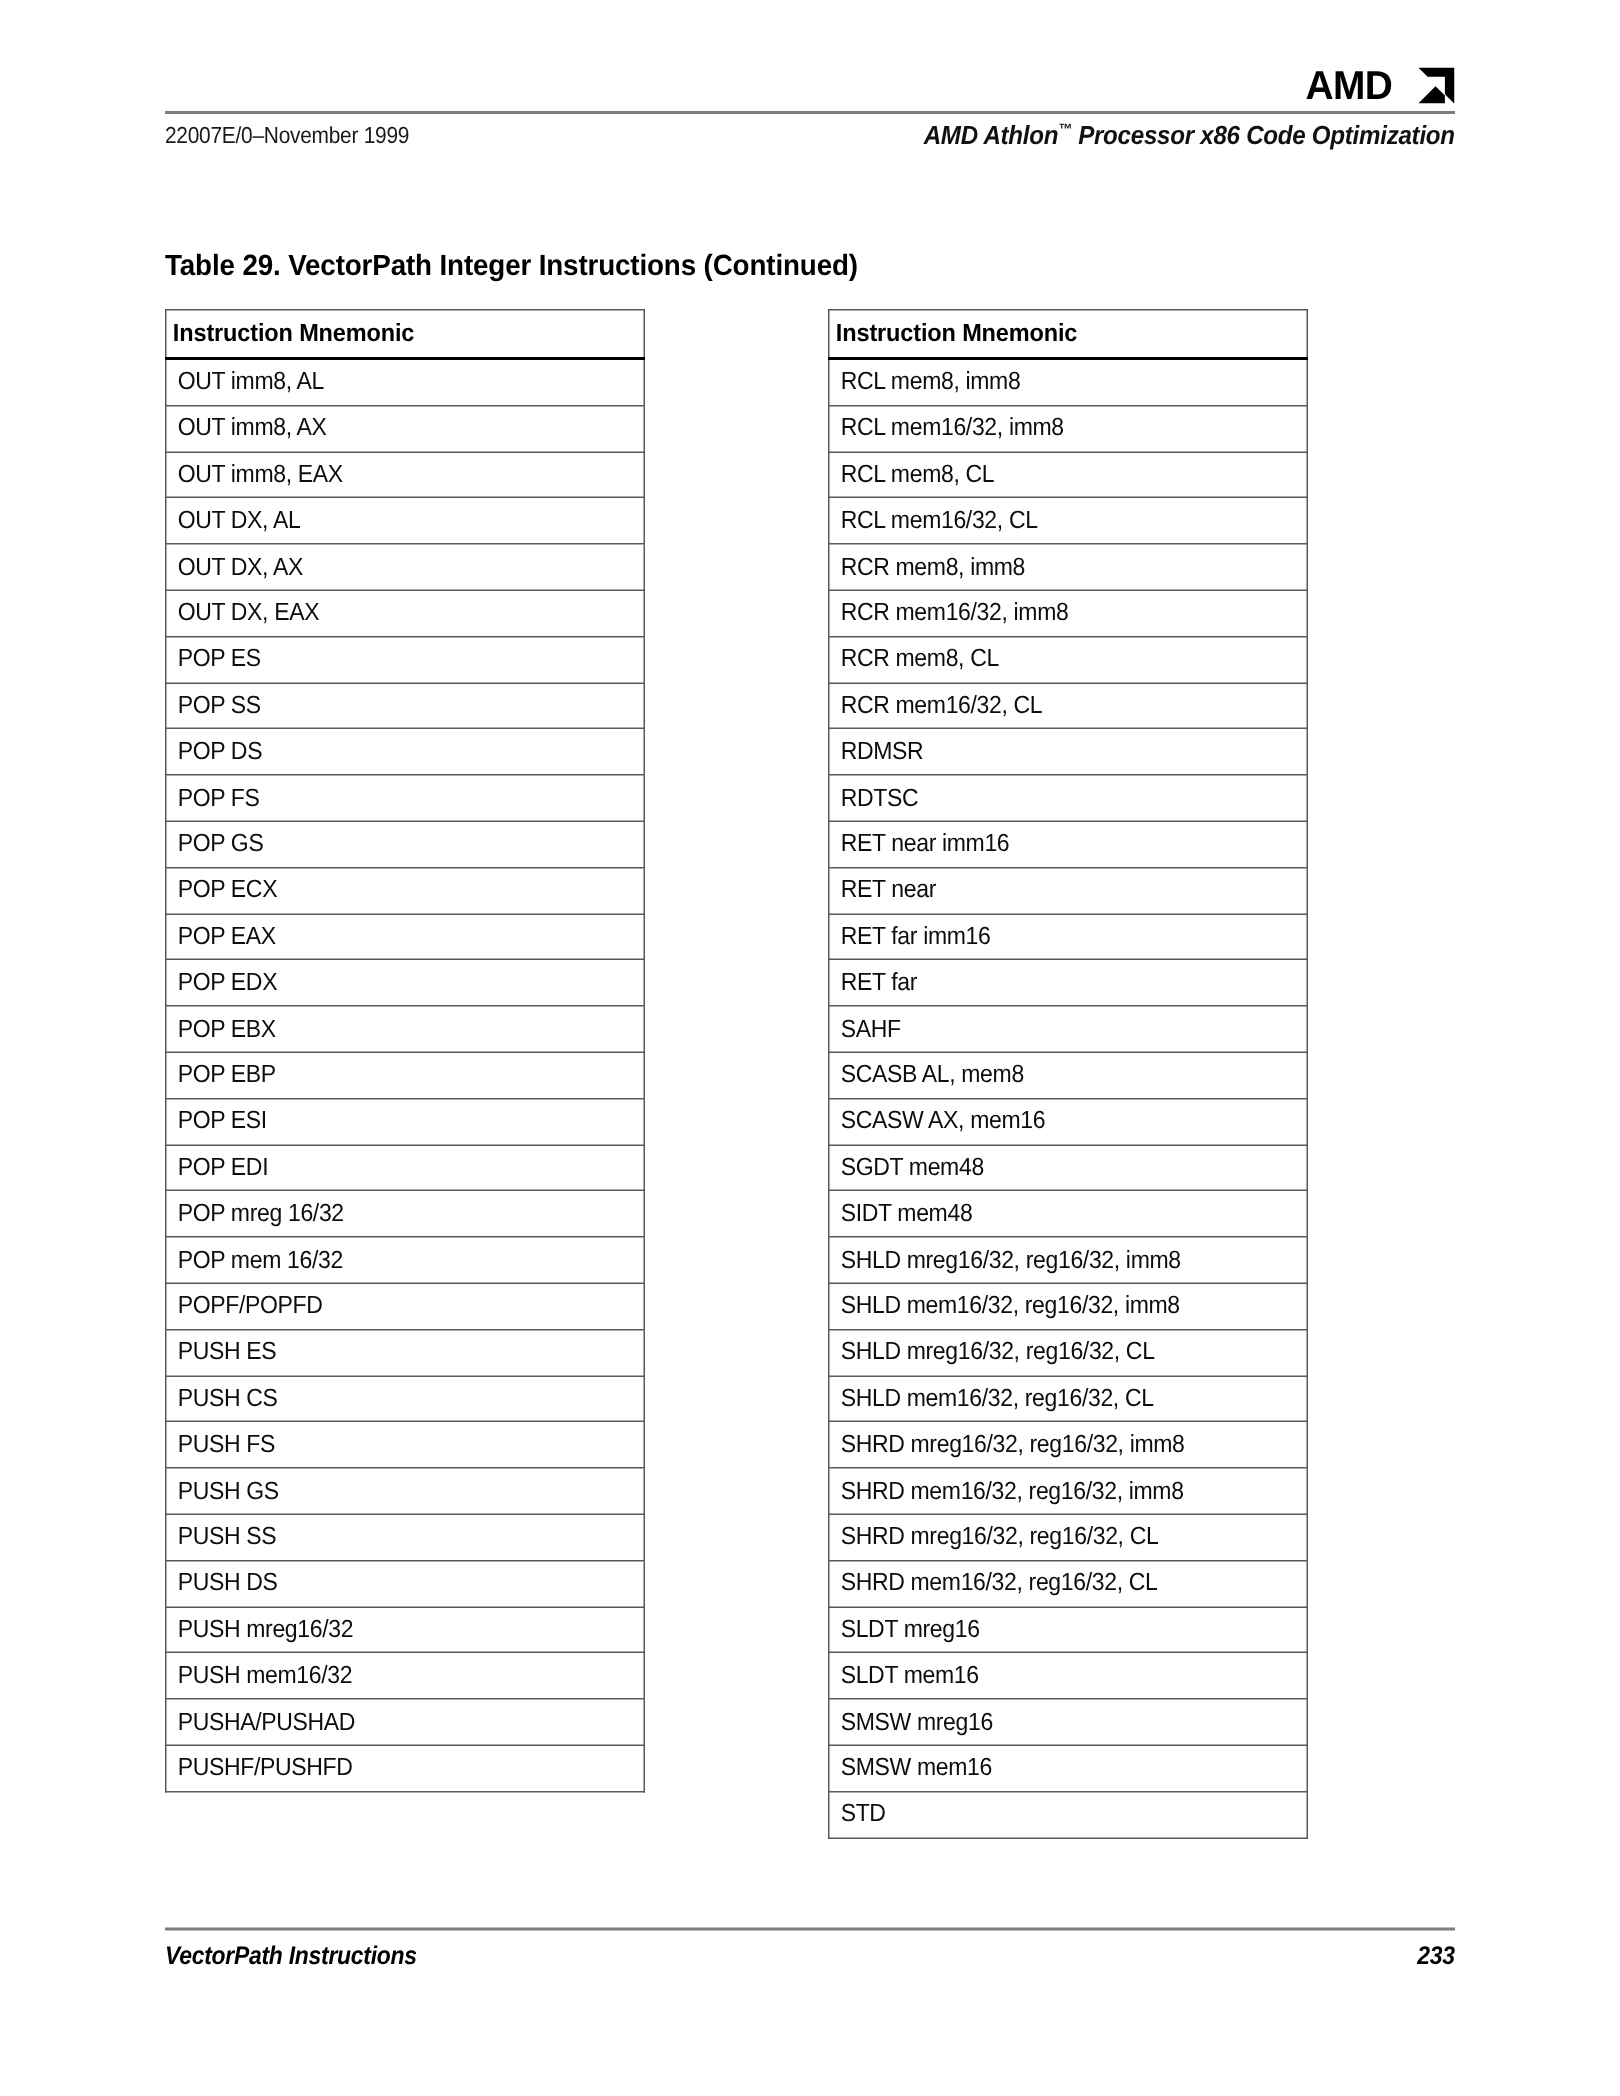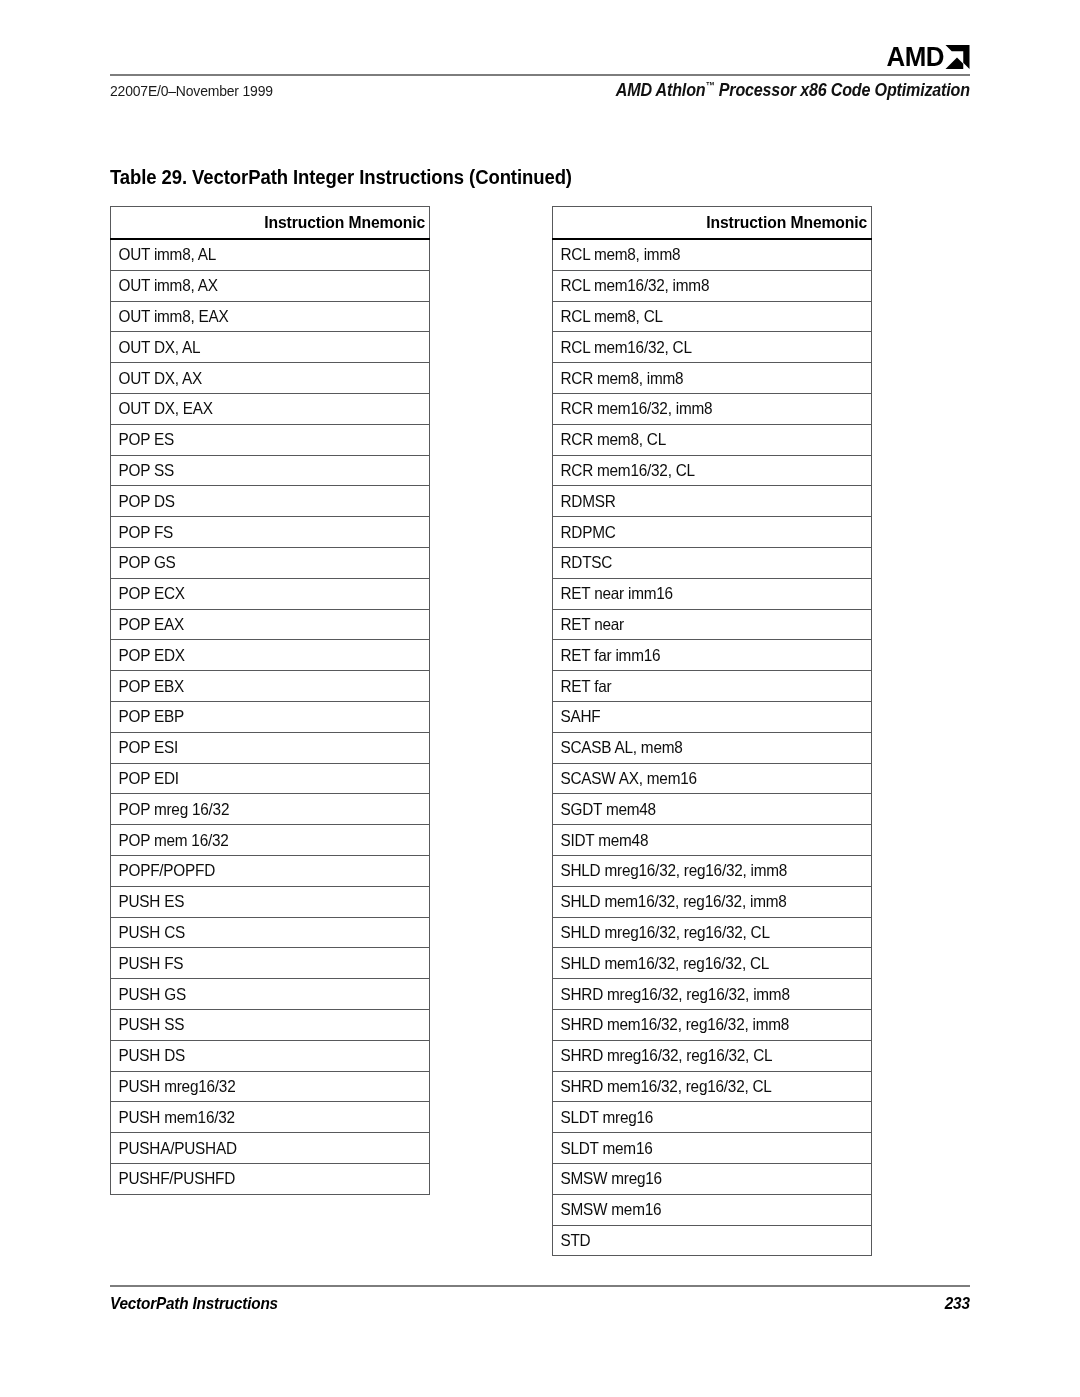--- a/index.html
+++ b/index.html
@@ -24,20 +24,21 @@
   }
 
   
   .amd-logo {
     position: absolute;
     right: 110px;
     top: 44px;
     display: flex;
     align-items: flex-end;
     height: 26px;
+    gap: 16px;
   }
   .amd-word {
     font-family: "Liberation Sans", sans-serif;
     font-weight: bold;
     font-size: 27px;
     letter-spacing: -0.5px;
     line-height: 26px;
     color: #000;
     transform: scaleX(0.96);
     transform-origin: right bottom;
@@ -125,21 +126,21 @@
   .tbl.right { left: 442px; }
 
   .tbl th, .tbl td {
     border: 1.4px solid #58595b;
     padding: 0;
     height: 29.8px;
     vertical-align: middle;
     background: #ffffff;
   }
   .tbl th {
-    text-align: right;
+    text-align: left;
     font-size: 16.5px;
     font-weight: bold;
     font-family: "Liberation Sans", sans-serif;
     letter-spacing: -0.1px;
     border-bottom-width: 2.6px;
     border-bottom-color: #000;
     height: 31px;
   }
   .tbl th .hdr-inner {
     display: inline-block;
@@ -431,25 +432,20 @@
               <span class="cell-inner">RCR mem16/32, CL</span>
             </td>
           </tr>
           <tr>
             <td>
               <span class="cell-inner">RDMSR</span>
             </td>
           </tr>
           <tr>
             <td>
-              <span class="cell-inner">RDPMC</span>
-            </td>
-          </tr>
-          <tr>
-            <td>
               <span class="cell-inner">RDTSC</span>
             </td>
           </tr>
           <tr>
             <td>
               <span class="cell-inner">RET near imm16</span>
             </td>
           </tr>
           <tr>
             <td>

